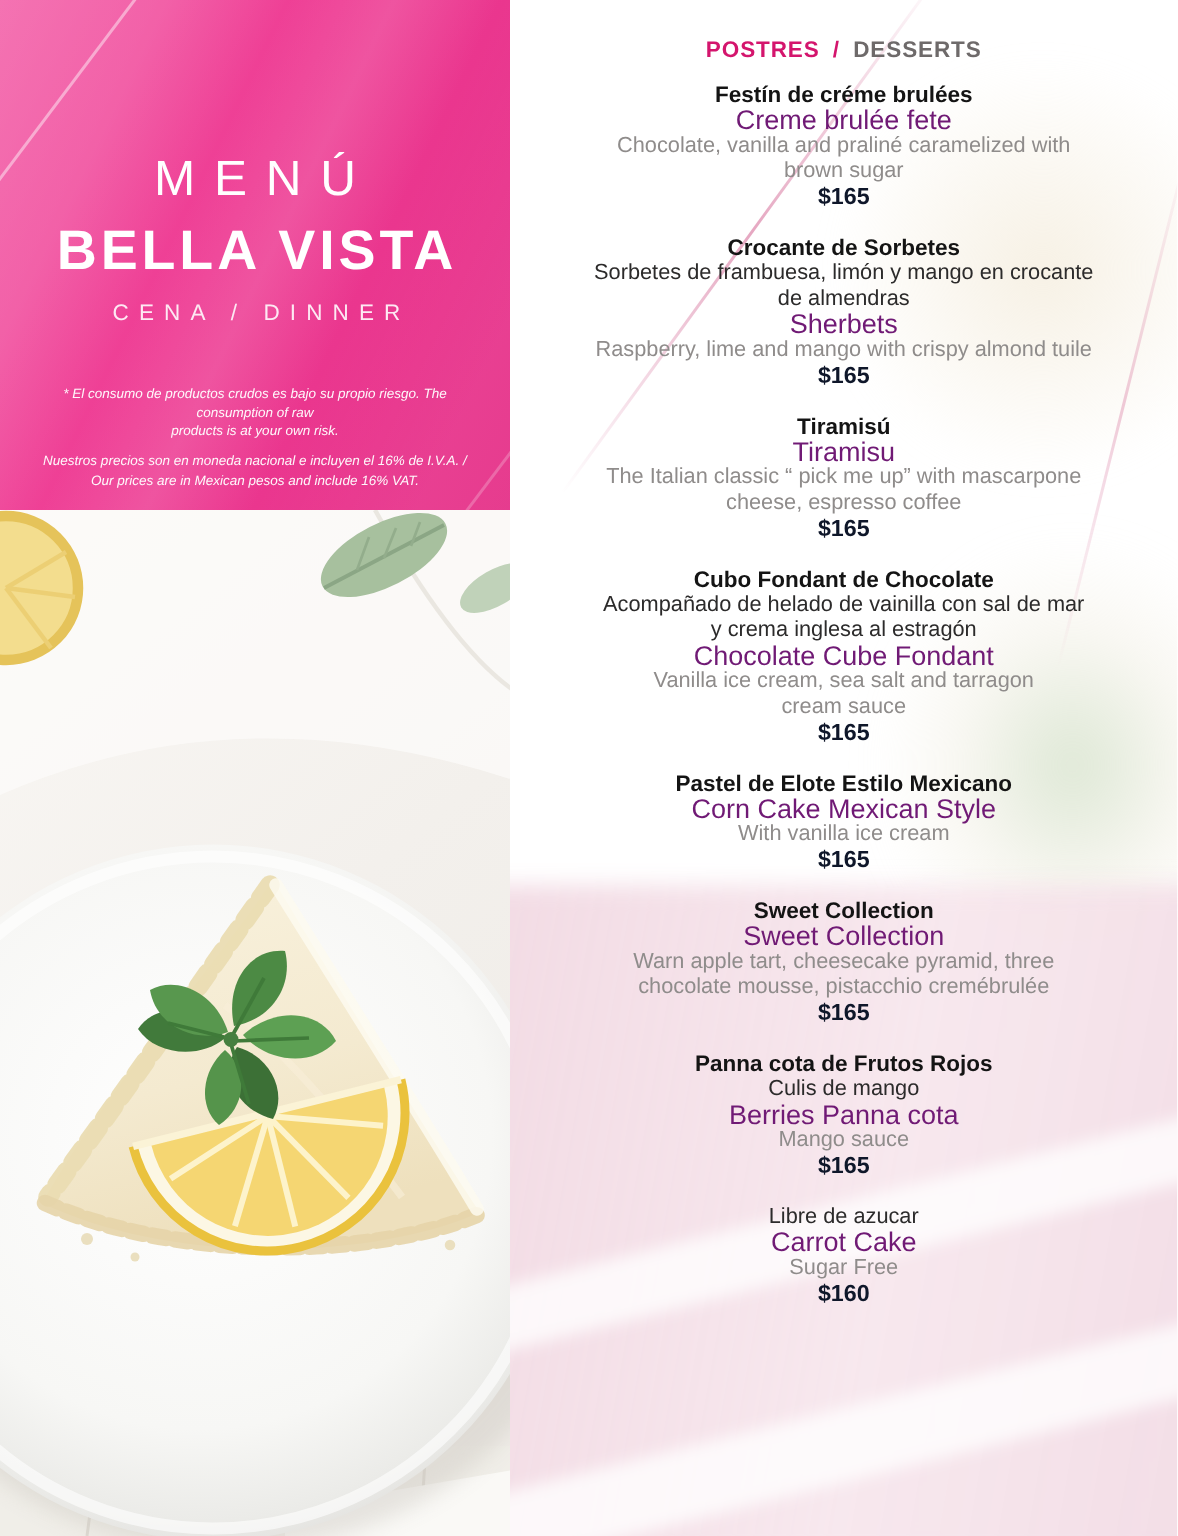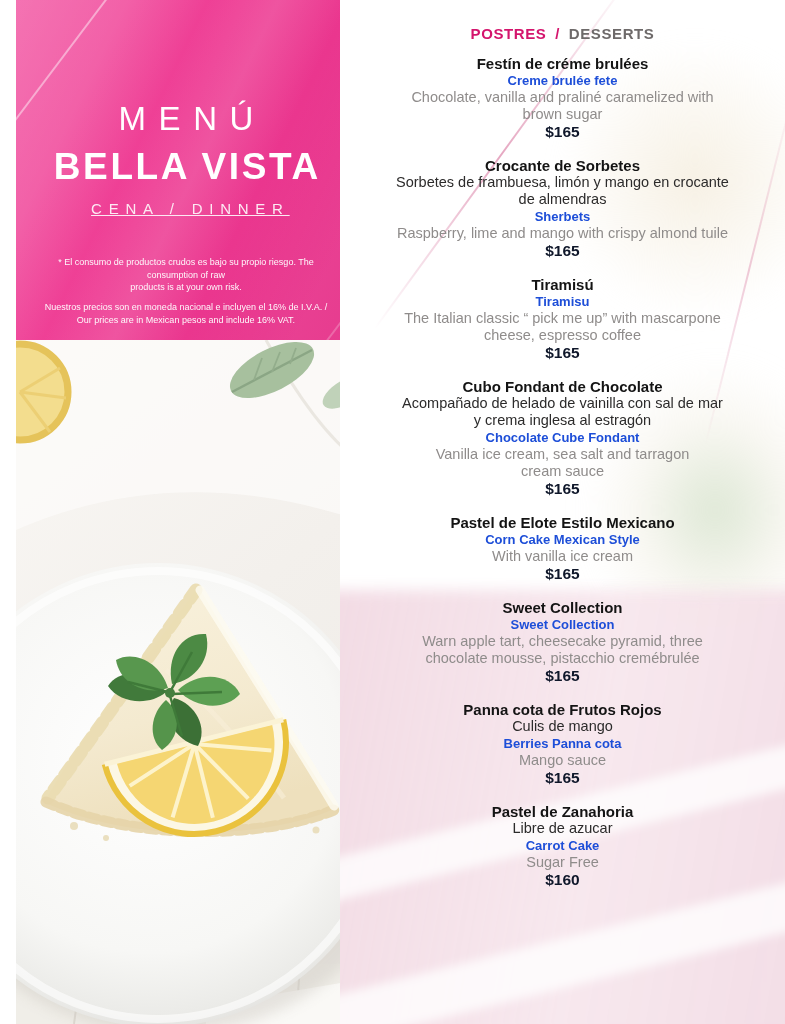--- a/index.html
+++ b/index.html
@@ -2,40 +2,40 @@
 <html><head>
 <meta charset="utf-8">
 <style>
   html,body{margin:0;padding:0;background:#fff;}
   .page{
     position:relative;width:785px;height:1024px;overflow:hidden;
     background:#fff;font-family:"Liberation Sans",sans-serif;
   }
 
   
-  .left-col{position:absolute;left:16px;top:0;width:340px;height:808px;}
+  .left-col{position:absolute;left:0;top:0;width:340px;height:808px;}
 
   .brand-panel{
     position:absolute;left:0;top:0;width:340px;height:340px;color:#fff;text-align:center;
     background:
       linear-gradient(116deg, rgba(255,255,255,.20) 0%, rgba(255,255,255,.14) 22%, rgba(255,255,255,0) 38%,
                       rgba(255,255,255,.13) 52%, rgba(255,255,255,0) 66%, rgba(255,255,255,.08) 88%),
       linear-gradient(116deg,#f2509f 0%,#ee3d94 45%,#e42b85 100%);
     overflow:hidden;
   }
   .brand-panel .thin-line{
     position:absolute;width:2px;height:420px;background:rgba(255,255,255,.45);
     transform:rotate(37deg);
   }
   .brand-panel .thin-line.a{left:36px;top:-140px;}
   .brand-panel .thin-line.b{left:318px;top:120px;opacity:.5;}
   .brand-title{margin:100px 0 0 0;font-size:33px;font-weight:400;letter-spacing:.38em;text-indent:.38em;}
   .brand-name{margin:8px 0 0 0;font-size:37px;font-weight:700;letter-spacing:.07em;text-indent:.07em;}
-  .brand-sub{margin:12px 0 0 2px;font-size:15px;letter-spacing:.45em;text-indent:.45em;color:#fde9f3;text-decoration:underline;}
-  .disc{position:absolute;left:7%;width:86%;font-size:9px;line-height:1.4;color:rgba(255,255,255,.96);white-space:pre-line;}
+  .brand-sub{margin:12px 0 0 2px;font-size:15px;letter-spacing:.45em;text-indent:.45em;color:#fde9f3;}
+  .disc{position:absolute;left:7%;width:86%;font-size:9px;line-height:1.4;color:rgba(255,255,255,.96);white-space:pre-line;font-style:italic;}
   .disc.raw{top:247px;}
   .disc.vat{top:292px;left:4%;width:92%;}
 
   .photo{position:absolute;left:0;top:340px;width:342px;height:684px;}
   .photo svg{display:block;}
 
   
   .menu-col{position:absolute;left:340px;top:0;width:445px;height:1024px;overflow:hidden;background:#fff;}
 
   .wash{position:absolute;pointer-events:none;}
@@ -54,21 +54,21 @@
 
   .menu-content{position:relative;width:432px;margin:0 auto;padding-top:25px;text-align:center;}
   .menu-header{font-size:15px;font-weight:bold;line-height:18px;letter-spacing:.04em;margin-bottom:12px;}
   .menu-header .es,.menu-header .sep{color:#d4156d;}
   .menu-header .en{color:#6e6a6a;margin-left:4px;}
   .menu-header .sep{margin-left:4px;}
 
   .menu-item{margin-bottom:17px;}
   .t-es{font-size:15px;font-weight:bold;color:#141414;line-height:17px;}
   .d-es{font-size:14.5px;color:#2c2b2b;line-height:17px;white-space:pre-line;}
-  .t-en{font-size:13px;font-weight:bold;color:#1d4ed8;line-height:17px;}
+  .t-en{font-size:18px;font-weight:normal;color:#701a75;line-height:17px;}
   .d-en{font-size:14.5px;color:#8f8c8b;line-height:17px;white-space:pre-line;}
   .price{font-size:15.5px;font-weight:bold;color:#0f172a;line-height:17px;}
 </style>
 </head>
 <body>
 
 <div class="page">
 
   <div class="left-col">
 
@@ -262,21 +262,20 @@
 
       <section class="menu-item">
         <div class="t-es">Panna cota de Frutos Rojos</div>
         <div class="d-es">Culis  de mango</div>
         <div class="t-en">Berries Panna cota</div>
         <div class="d-en">Mango sauce</div>
         <div class="price">$165</div>
       </section>
 
       <section class="menu-item">
-        <div class="t-es">Pastel de Zanahoria</div>
         <div class="d-es">Libre  de  azucar</div>
         <div class="t-en">Carrot Cake</div>
         <div class="d-en">Sugar Free</div>
         <div class="price">$160</div>
       </section>
     </div>
   </main>
 </div>
 
 </body></html>

